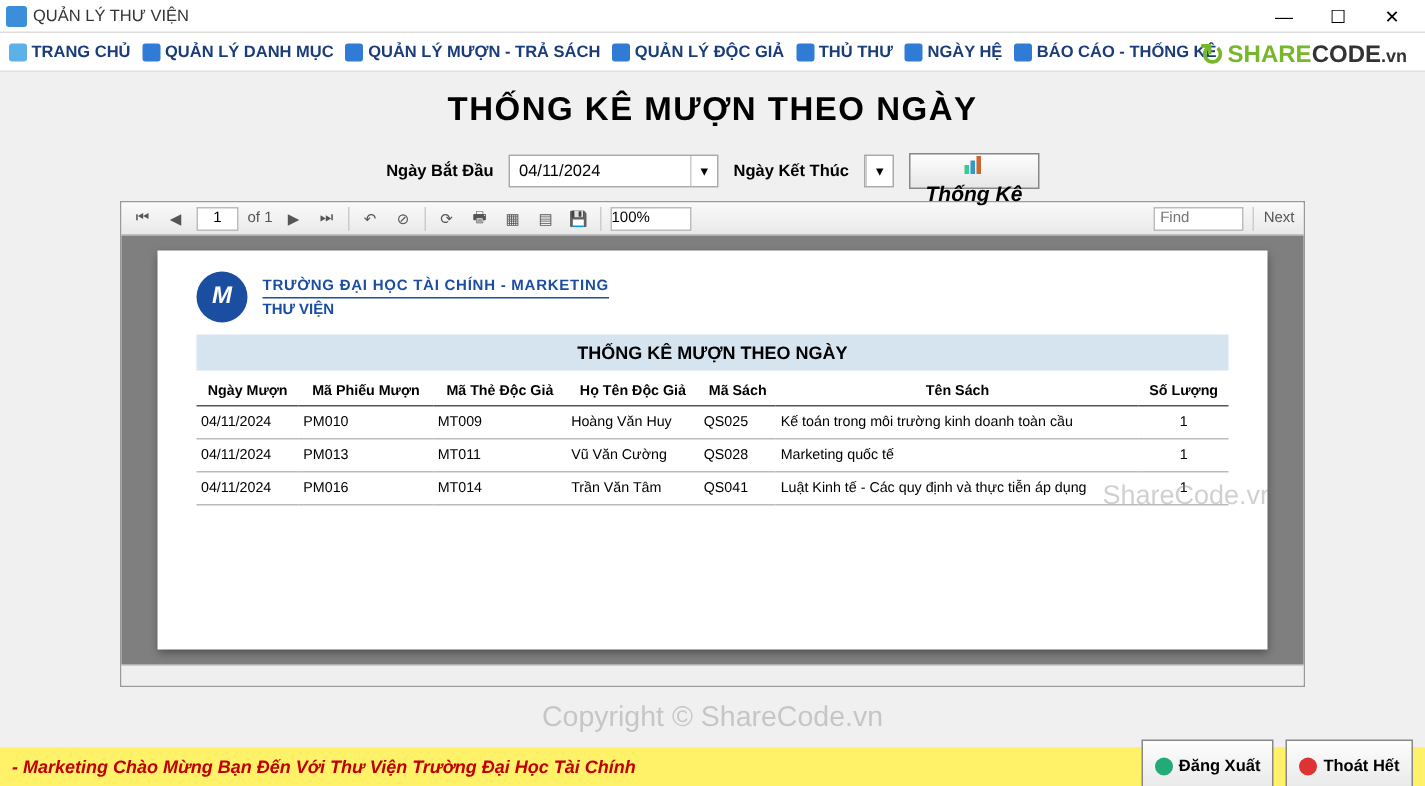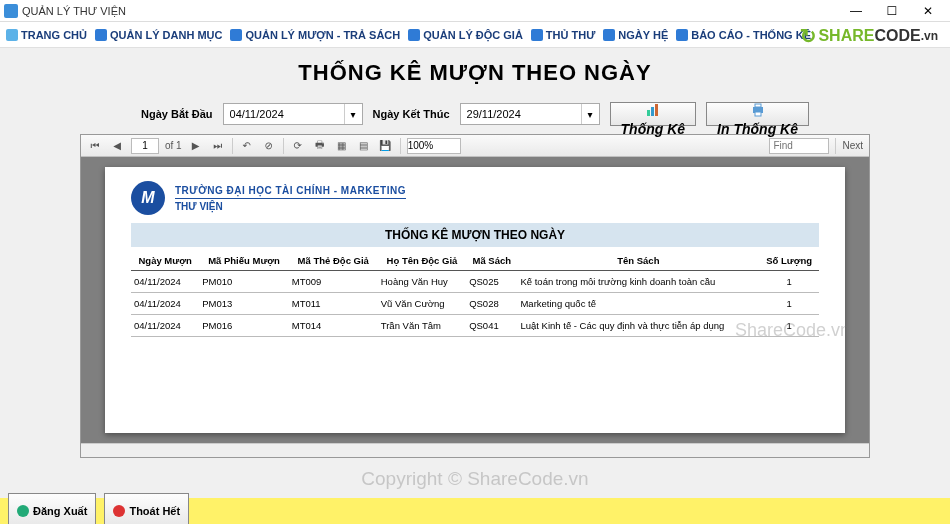--- a/index.html
+++ b/index.html
@@ -118,42 +118,31 @@
 <h1 class="page-title">THỐNG KÊ MƯỢN THEO NGÀY</h1>
 
 <div class="filter-bar">
   <label>Ngày Bắt Đầu</label>
   <div class="date-picker">
     <input value="04/11/2024" style="">
     <span class="cal-btn">▾</span>
   </div>
   <label>Ngày Kết Thúc</label>
   <div class="date-picker">
-    <input value="29/11/2024" style="">
     <span class="cal-btn">▾</span>
   </div>
   <button class="action-btn">
     <span class="ico">
       <svg viewBox="0 0 14 14" width="14" height="14">
           <rect x="1" y="7" width="3" height="6" fill="#3c9"></rect>
           <rect x="5" y="4" width="3" height="9" fill="#39c"></rect>
           <rect x="9" y="1" width="3" height="12" fill="#c63"></rect>
         </svg>
     </span>
     <span>Thống Kê</span>
-  </button>
-  <button class="action-btn">
-    <span class="ico">
-      <svg viewBox="0 0 14 14" width="14" height="14">
-          <rect x="2" y="4" width="10" height="6" fill="#5a9bd4"></rect>
-          <rect x="4" y="1" width="6" height="3" fill="#fff" stroke="#5a9bd4"></rect>
-          <rect x="4" y="9" width="6" height="4" fill="#fff" stroke="#5a9bd4"></rect>
-        </svg>
-    </span>
-    <span>In Thống Kê</span>
   </button>
 </div>
 
 <div class="report-frame">
   <div class="report-toolbar">
     <span class="tbtn">⏮</span>
     <span class="tbtn">◀</span>
     <input class="pageinput" value="1" style="">
     <span class="txt">of 1</span>
     <span class="tbtn">▶</span>
@@ -228,20 +217,21 @@
       </table>
     </div>
   </div>
   <div class="scrollbar-h"></div>
 </div>
 
 <div class="wm-text wm1">ShareCode.vn</div>
 <div class="wm-text wm2">Copyright © ShareCode.vn</div>
 
 <div class="footer">
+  <div class="marquee">- Marketing Chào Mừng Bạn Đến Với Thư Viện Trường Đại Học Tài Chính</div>
   <button class="fbtn">
     <span class="ic" style="background:#2a7"></span>
     <span>Đăng Xuất</span>
   </button>
   <button class="fbtn">
     <span class="ic" style="background:#d33"></span>
     <span>Thoát Hết</span>
   </button>
 </div>
 

